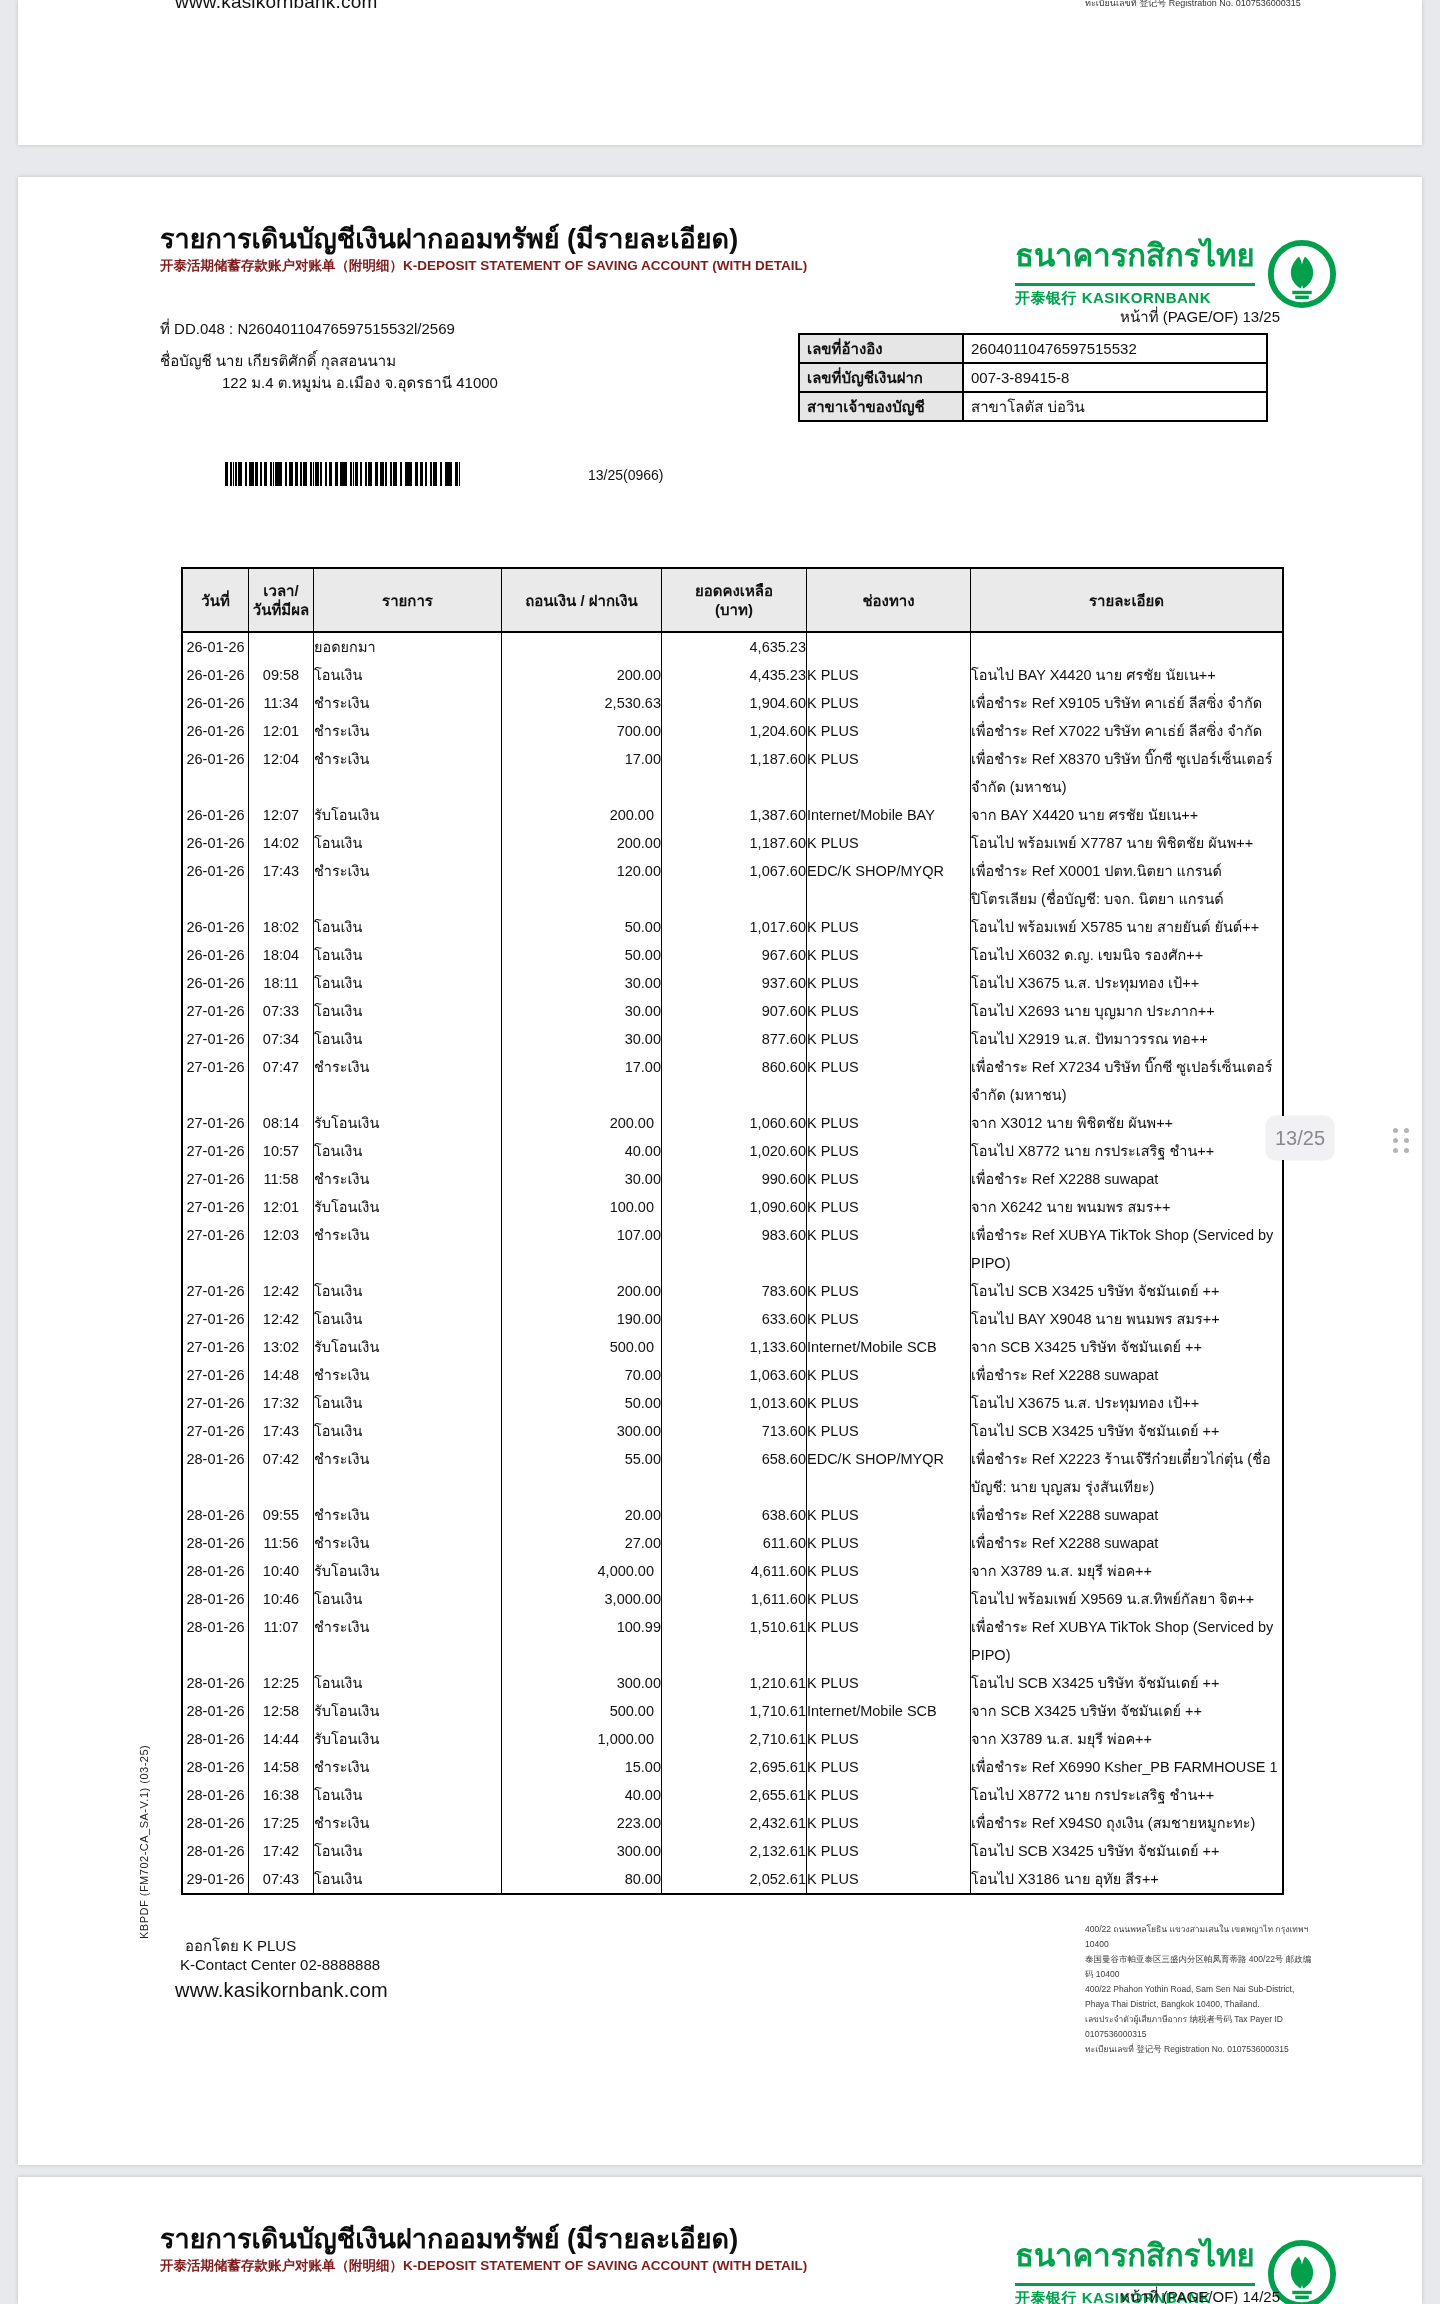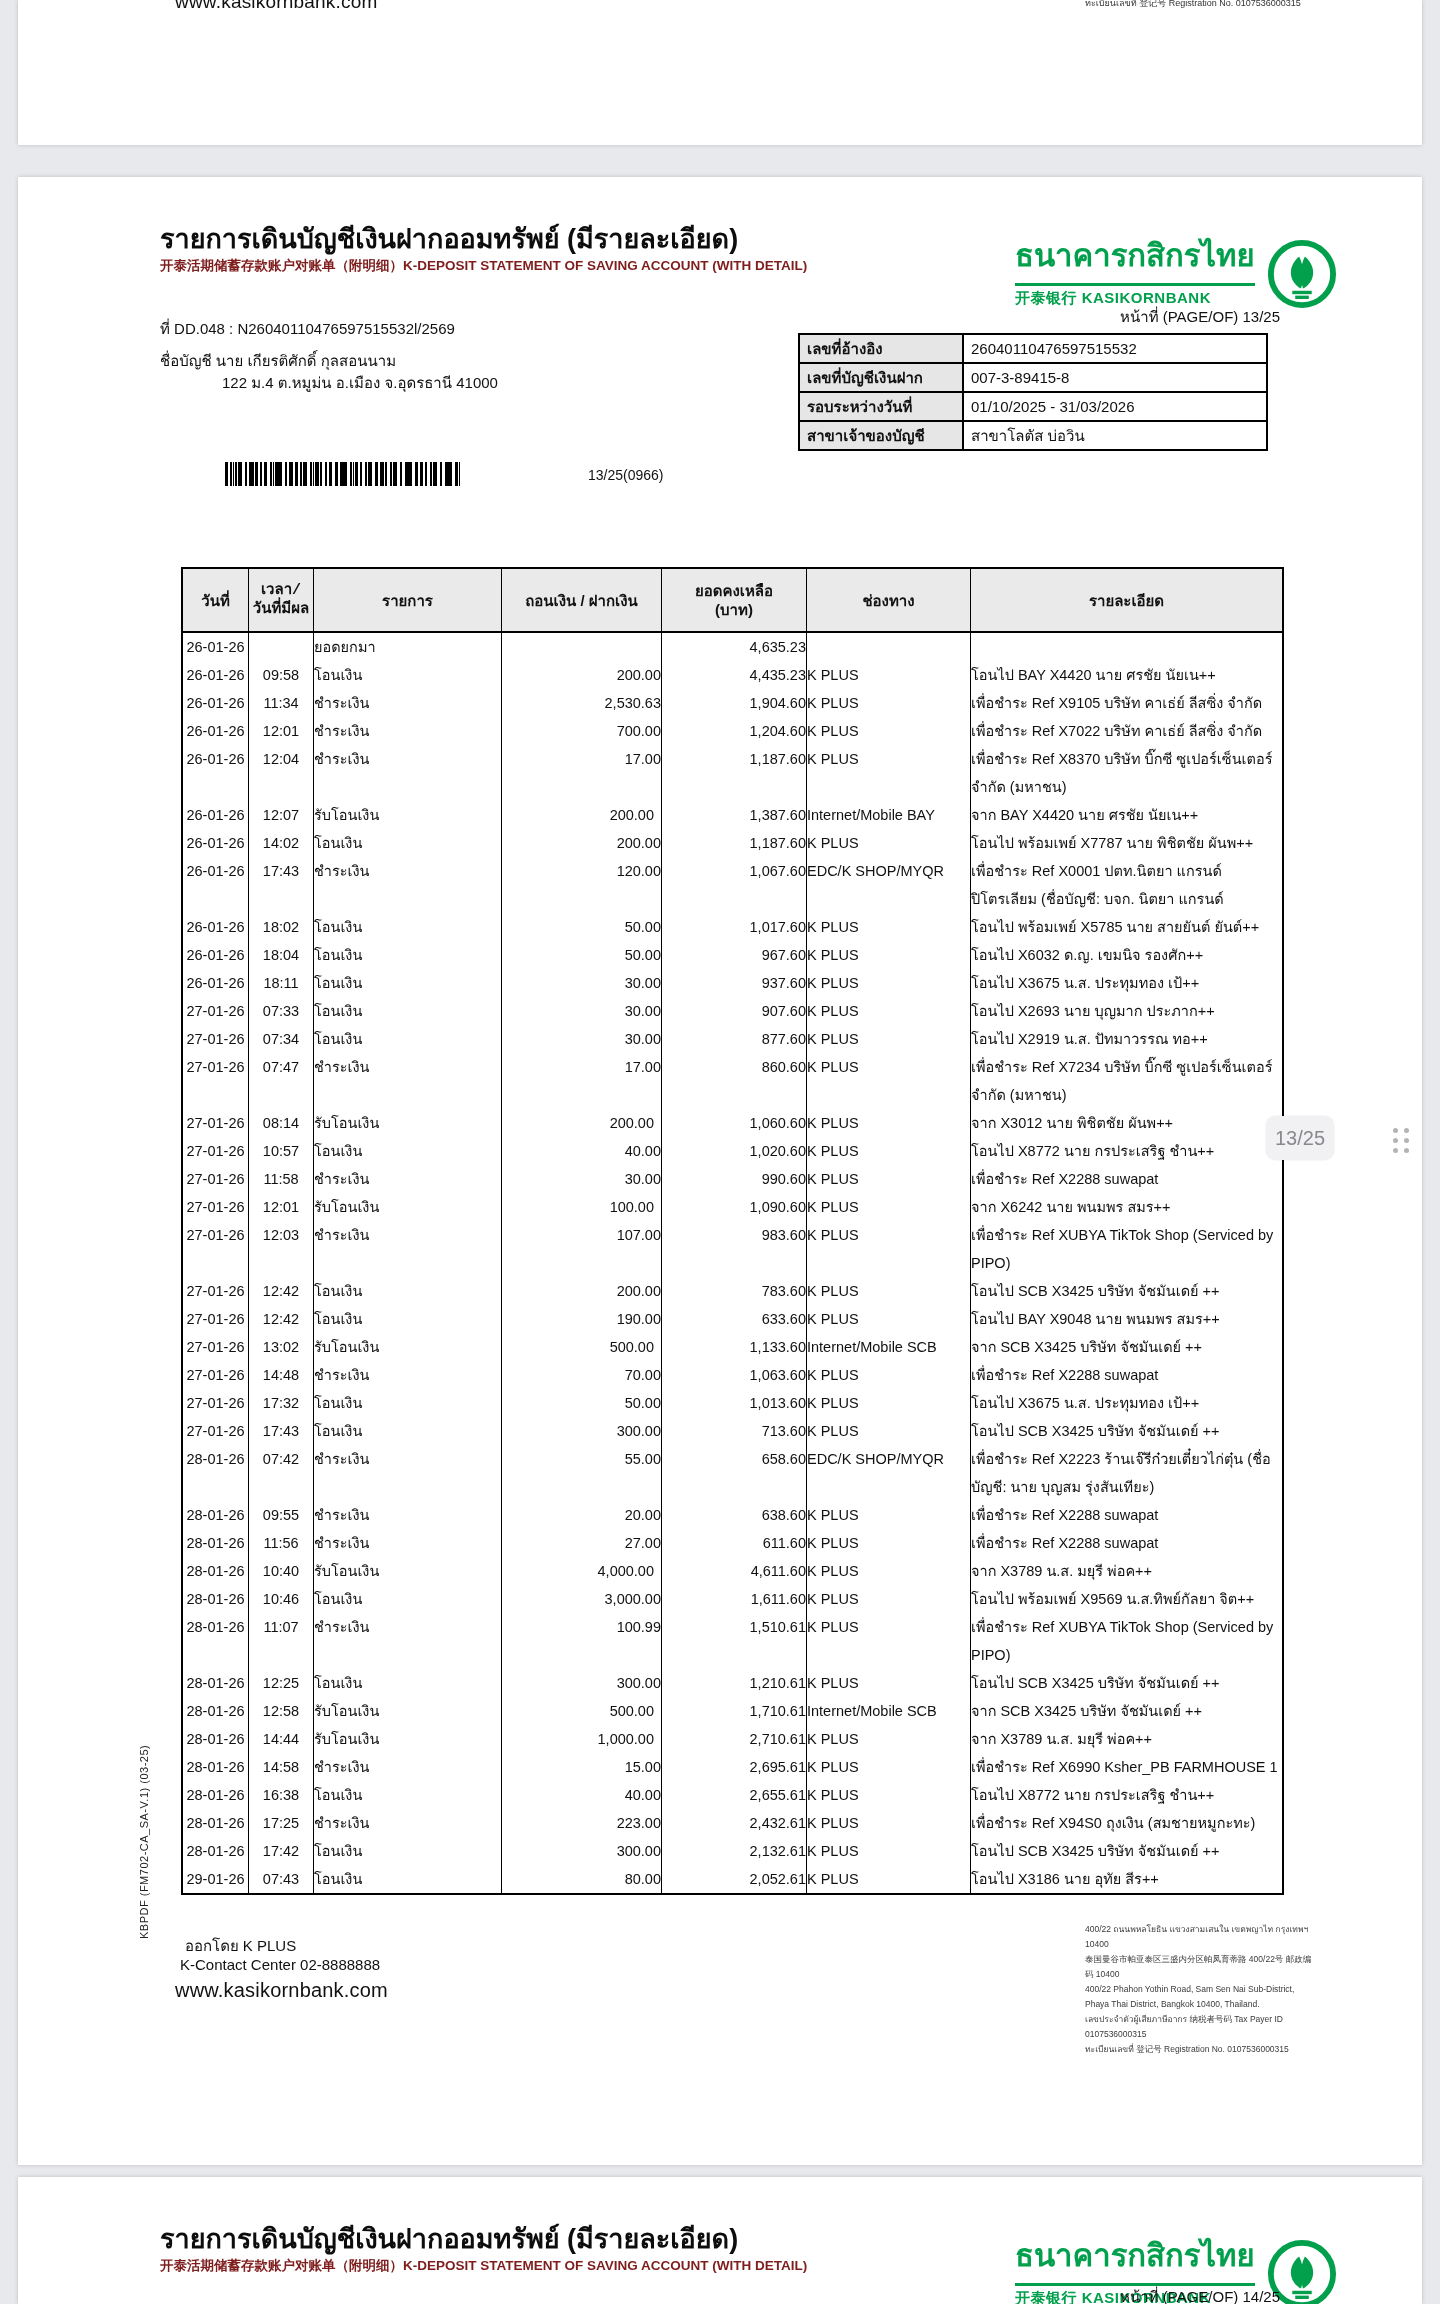--- a/index.html
+++ b/index.html
@@ -107,38 +107,34 @@
     <tbody>
         <tr>
           <td class="lbl">เลขที่อ้างอิง</td>
           <td>26040110476597515532</td>
         </tr>
         <tr>
           <td class="lbl">เลขที่บัญชีเงินฝาก</td>
           <td>007-3-89415-8</td>
         </tr>
         <tr>
-          <td class="lbl">รอบระหว่างวันที่</td>
-          <td>01/10/2025 - 31/03/2026</td>
-        </tr>
-        <tr>
           <td class="lbl">สาขาเจ้าของบัญชี</td>
           <td>สาขาโลตัส บ่อวิน</td>
         </tr>
       </tbody>
   </table>
 
   <div class="barcode"></div>
   <div class="barcode-caption">13/25(0966)</div>
 
   <table class="stmt">
     <thead>
         <tr>
           <th style="width: 65px;">วันที่</th>
-          <th style="width: 64px; font-family: Liberation Mono, monospace;">เวลา/
+          <th style="width: 64px;">เวลา/
 วันที่มีผล</th>
           <th style="width: 187px;">รายการ</th>
           <th style="width: 159px;">ถอนเงิน / ฝากเงิน</th>
           <th style="width: 144px;">ยอดคงเหลือ
 (บาท)</th>
           <th style="width: 163px;">ช่องทาง</th>
           <th style="width: 311px;">รายละเอียด</th>
         </tr>
       </thead>
     <tbody>

